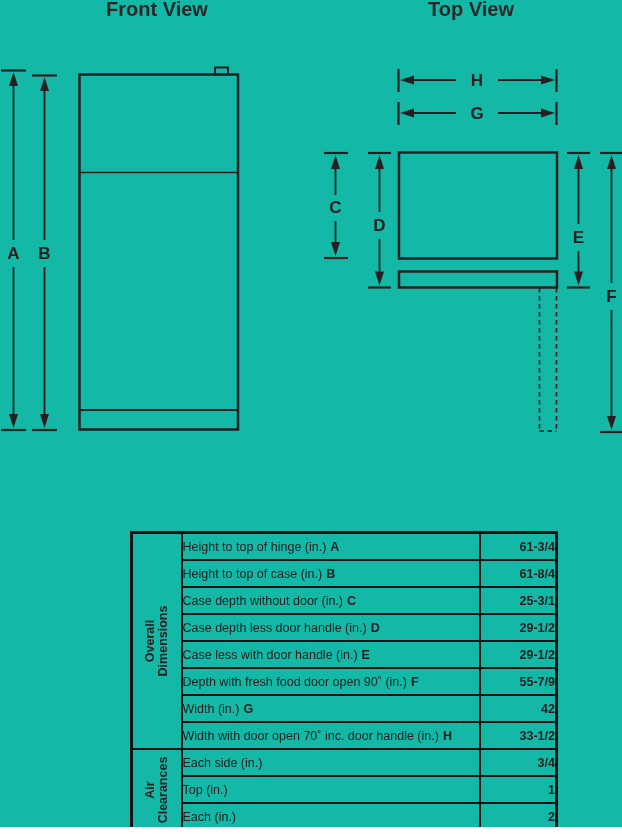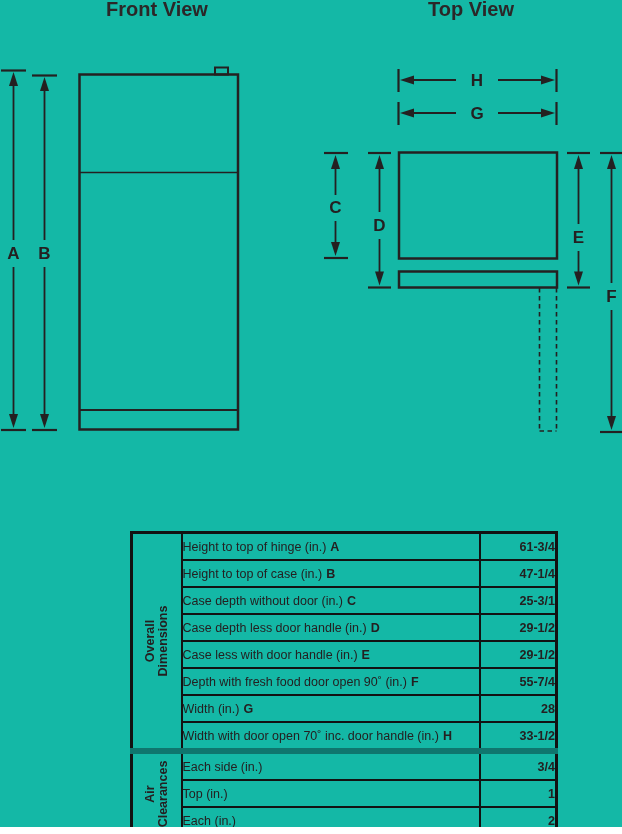--- a/index.html
+++ b/index.html
@@ -21,21 +21,21 @@
     border:3px solid #121212;
   }
   table.spec td {
     border:2px solid #121212; height:25px; vertical-align:middle;
     font-size:12.5px; color:#242021; padding:0;
   }
   td.lbl { padding-left:12px; }
   td.val { text-align:right; font-weight:bold; }
   .dim-letter { font-weight:bold; margin-left:4px; }
   td.group-cell { position:relative; }
-  tr.group-start td { border-top:6px solid #0f766e; }
+  tr.group-start td { border-top:2px solid #0f766e; }
   .rot {
     position:absolute; left:50%; top:50%;
     transform:translate(-50%,-50%) rotate(-90deg);
     font-weight:bold; font-size:12.5px; line-height:13px;
     text-align:center; white-space:nowrap;
   }
 </style>
 </head>
 <body>
 
@@ -159,41 +159,41 @@
           <div class="rot">
             <div>Overall</div>
             <div>Dimensions</div>
           </div>
         </td>
         <td class="lbl"><span>Height to top of hinge (in.)</span><span class="dim-letter">A</span></td>
         <td class="val">61-3/4</td>
       </tr>
       <tr>
         <td class="lbl"><span>Height to top of case (in.)</span><span class="dim-letter">B</span></td>
-        <td class="val">47-1/4</td>
+        <td class="val">61-8/4</td>
       </tr>
       <tr>
         <td class="lbl"><span>Case depth without door (in.)</span><span class="dim-letter">C</span></td>
         <td class="val">25-3/1</td>
       </tr>
       <tr>
         <td class="lbl"><span>Case depth less door handle (in.)</span><span class="dim-letter">D</span></td>
         <td class="val">29-1/2</td>
       </tr>
       <tr>
         <td class="lbl"><span>Case less with door handle (in.)</span><span class="dim-letter">E</span></td>
         <td class="val">29-1/2</td>
       </tr>
       <tr>
         <td class="lbl"><span>Depth with fresh food door open 90˚ (in.)</span><span class="dim-letter">F</span></td>
-        <td class="val">55-7/4</td>
+        <td class="val">55-7/9</td>
       </tr>
       <tr>
         <td class="lbl"><span>Width (in.)</span><span class="dim-letter">G</span></td>
-        <td class="val">28</td>
+        <td class="val">42</td>
       </tr>
       <tr>
         <td class="lbl"><span>Width with door open 70˚ inc. door handle (in.)</span><span class="dim-letter">H</span></td>
         <td class="val">33-1/2</td>
       </tr>
 
       <tr class="group-start">
         <td class="group-cell" rowspan="3">
           <div class="rot">
             <div>Air</div>

